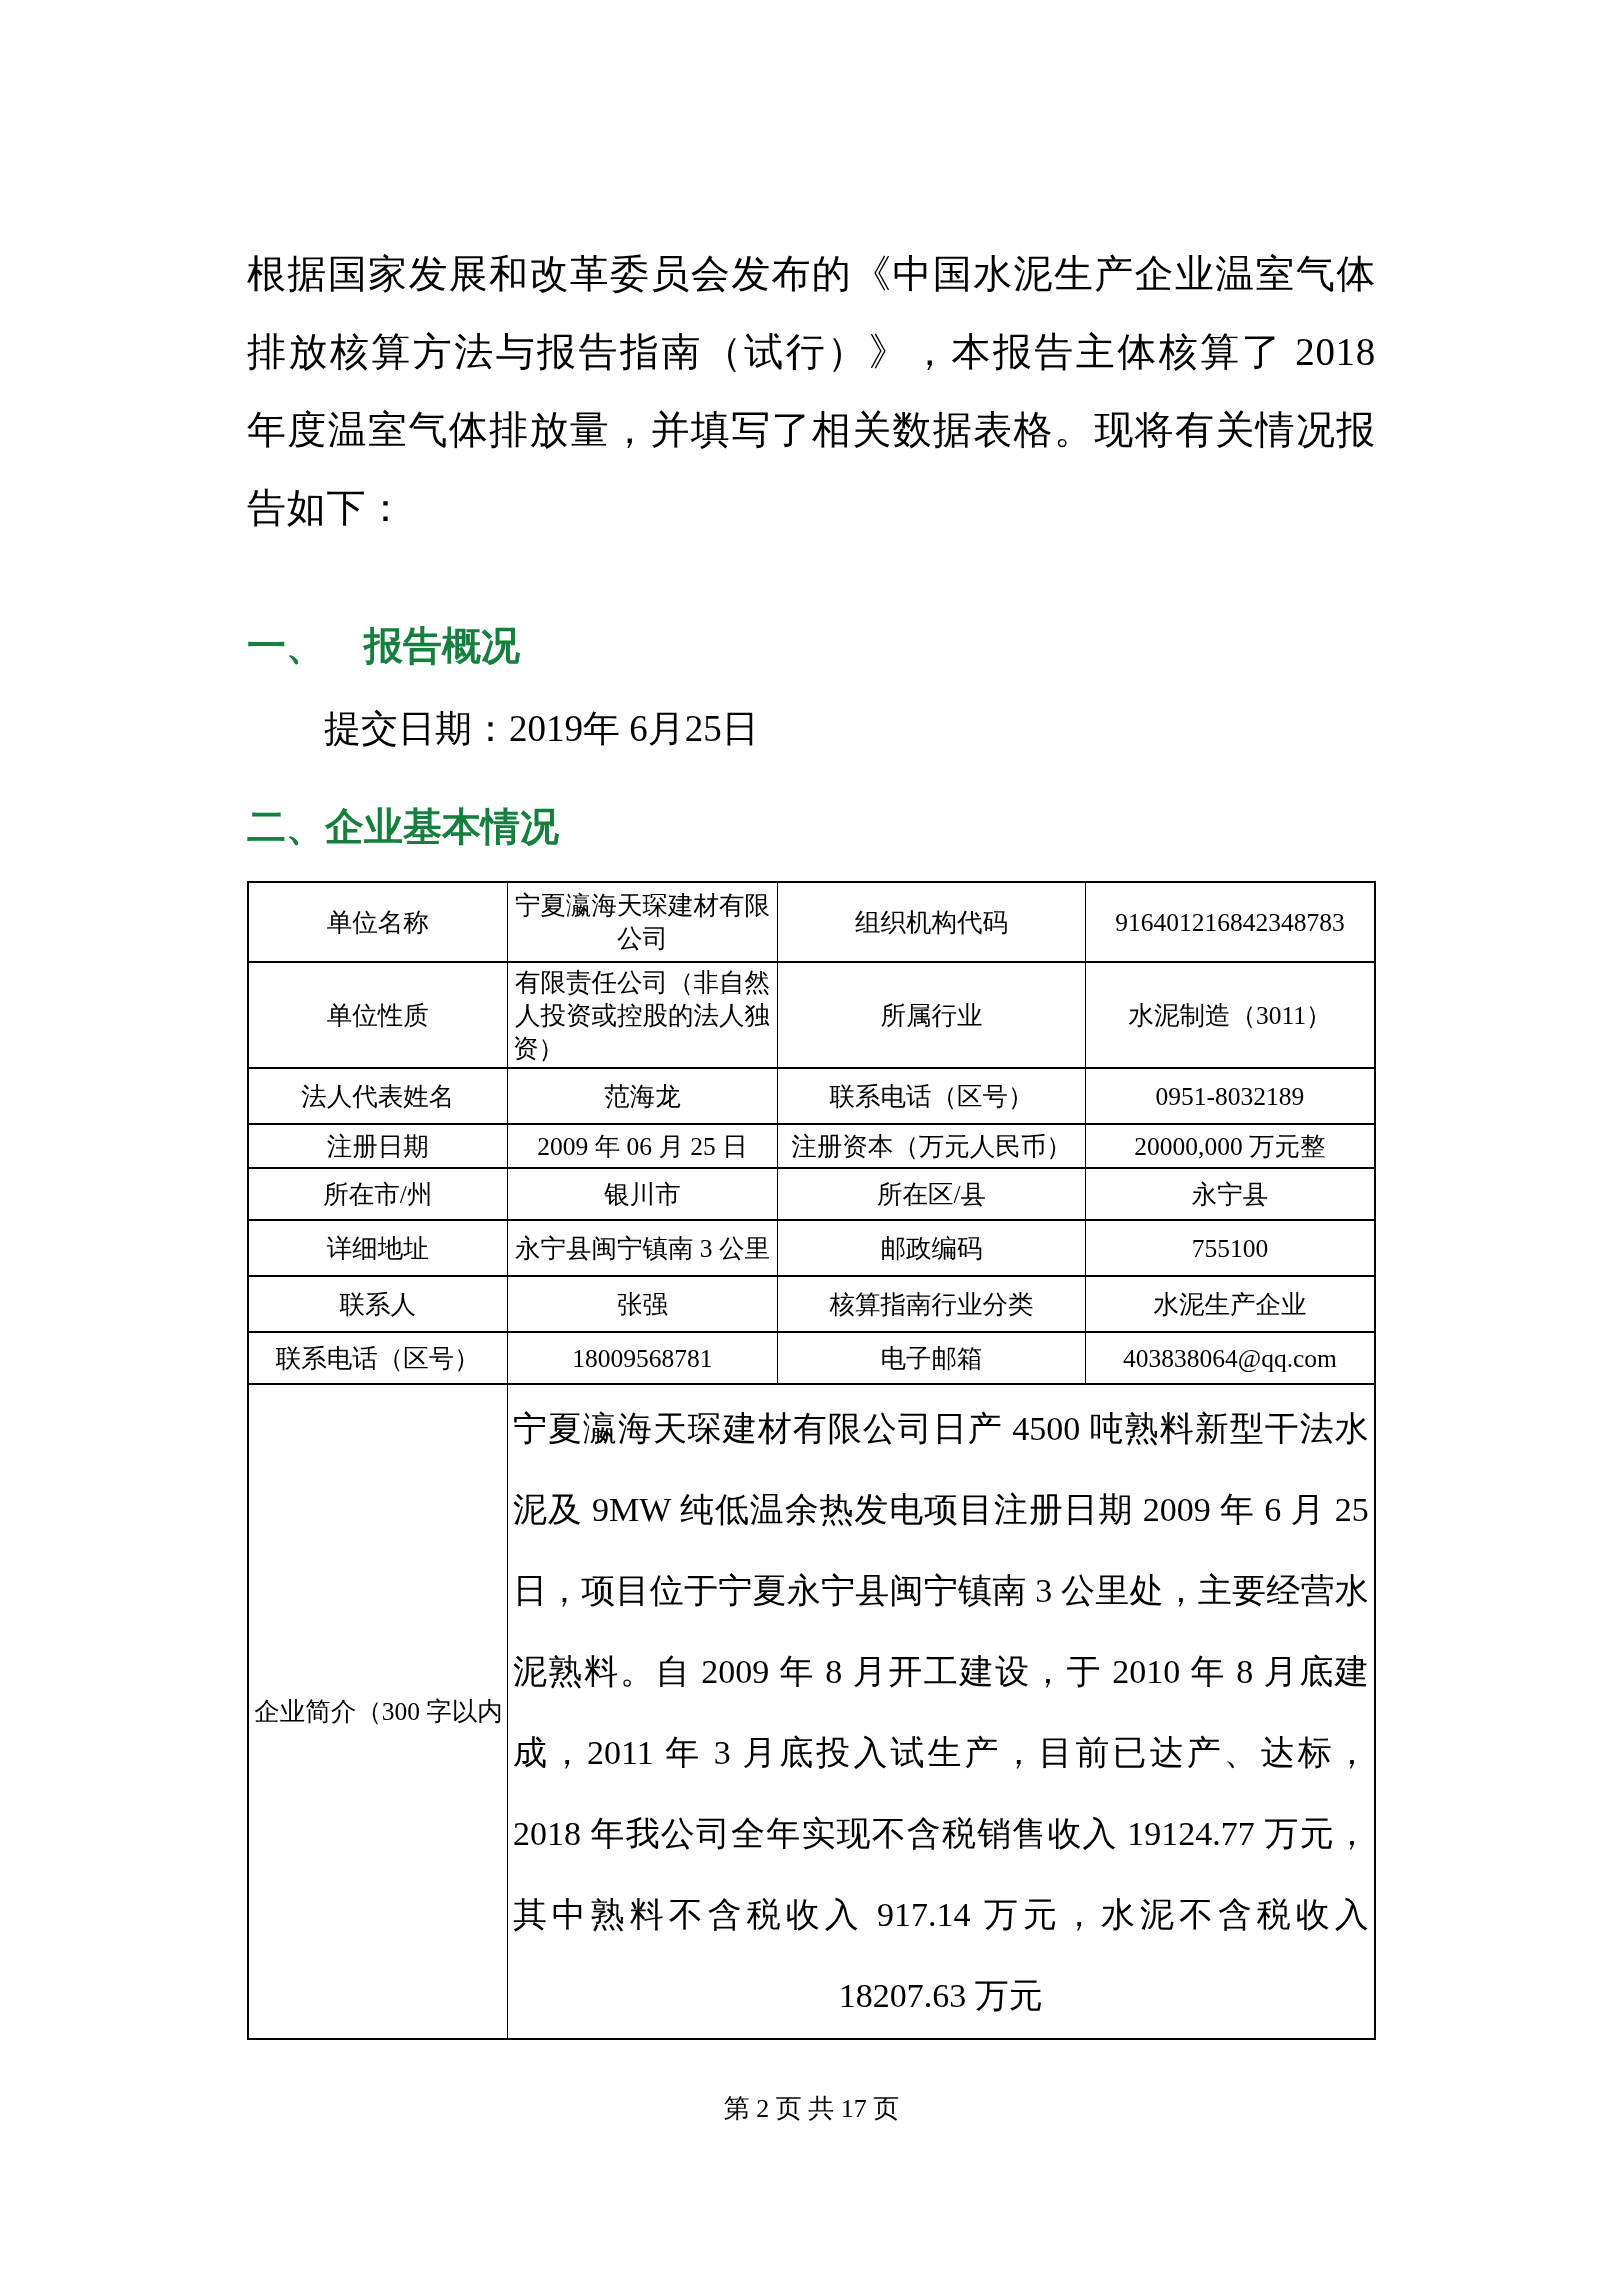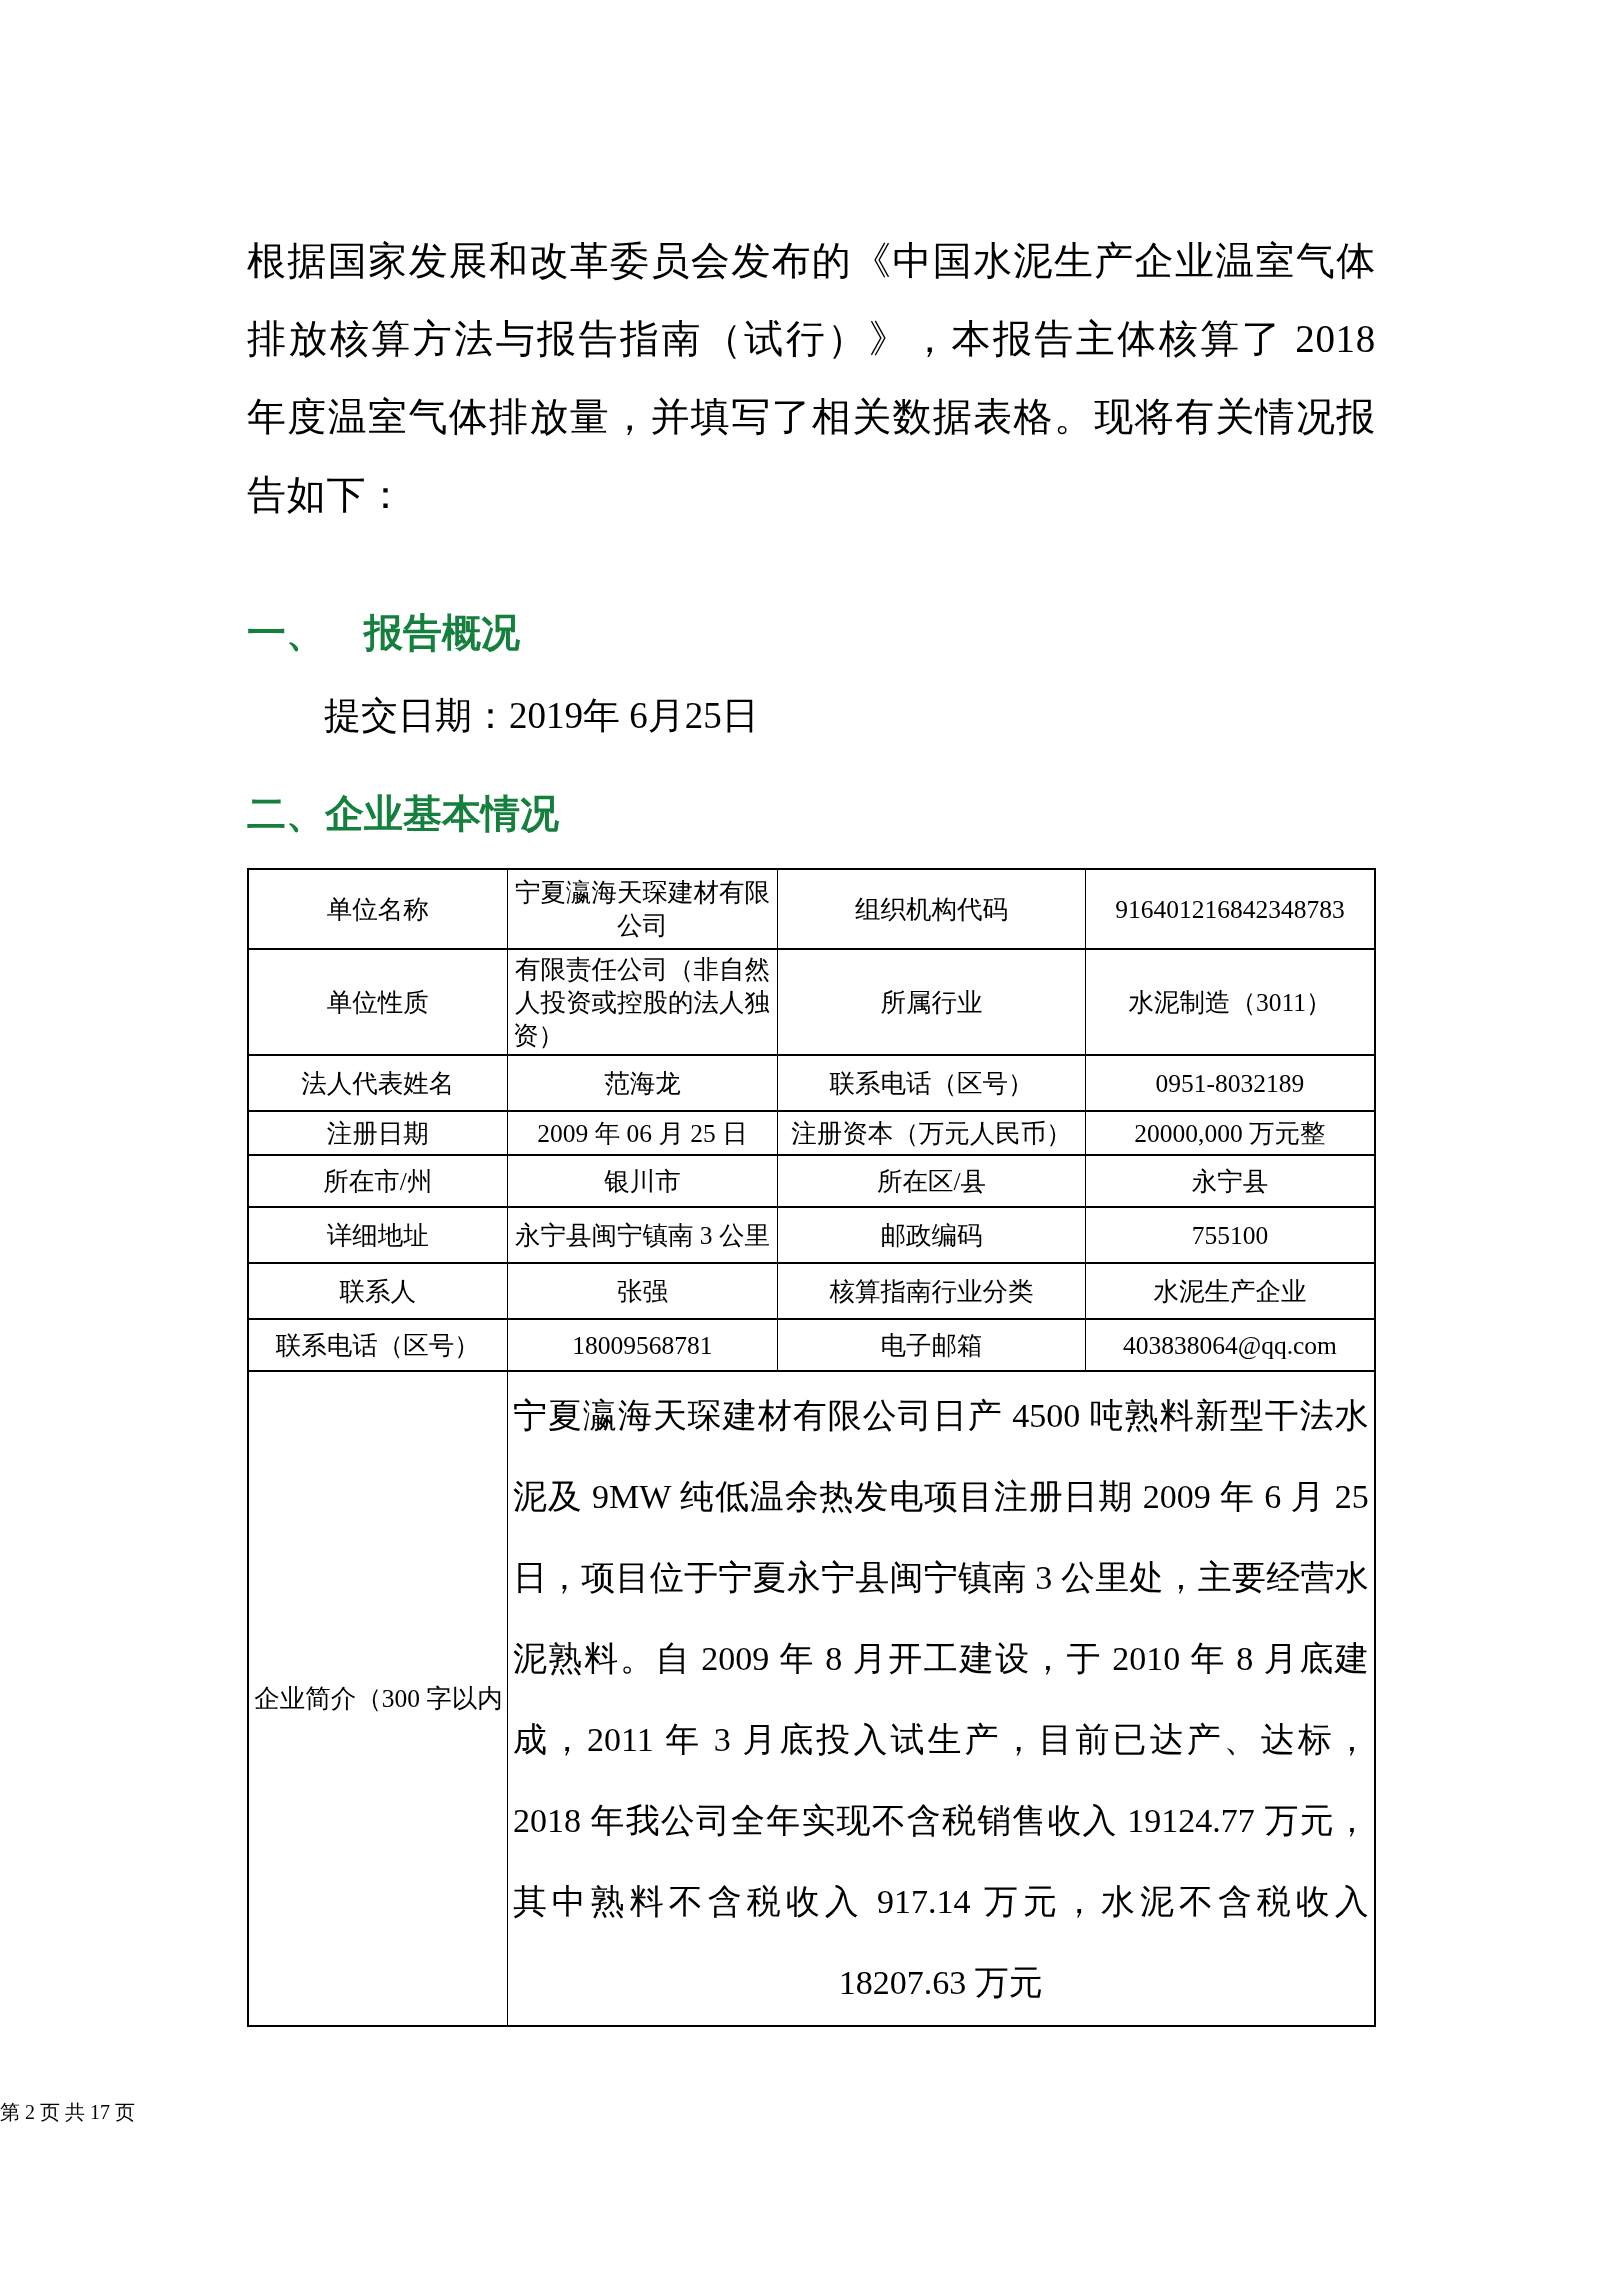--- a/index.html
+++ b/index.html
@@ -7,21 +7,21 @@
     position:relative;
     width:1623px;height:2295px;
     margin:0 auto;
     background:#ffffff;
     color:#000;
     font-family:"Liberation Serif", serif;
     overflow:hidden;
   }
   .content{
     width:1129px;
-    margin:4px auto;
+    margin:17px auto;
     padding-top:218px;
   }
   
   .intro{
     font-size:39px;
     line-height:78px;
     text-align:justify;
     text-align-last:left;
     letter-spacing:0.7px;
   }
@@ -112,24 +112,23 @@
     font-size:34px;
     line-height:81px;
     text-align:justify;
     text-align-last:center;
   }
   
   .footer{
     position:absolute;
     left:0;right:0;
     top:2091px;
-    text-align:left;
-    font-size:20px;
+    text-align:center;
+    font-size:26px;
     color:#000;
-    margin-top:8px;
   }
 </style>
 </head>
 <body>
 
 <div class="page">
   <div class="content">
 
     <div class="intro">根据国家发展和改革委员会发布的《中国水泥生产企业温室气体排放核算方法与报告指南（试行）》，本报告主体核算了 2018 年度温室气体排放量，并填写了相关数据表格。现将有关情况报告如下：</div>
 

